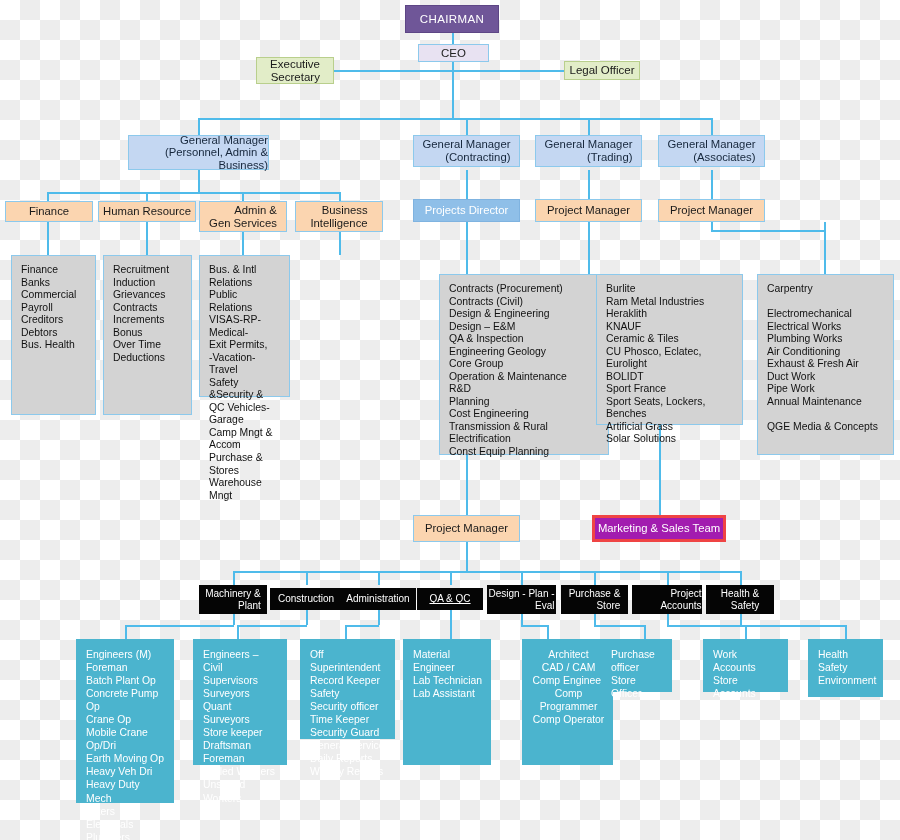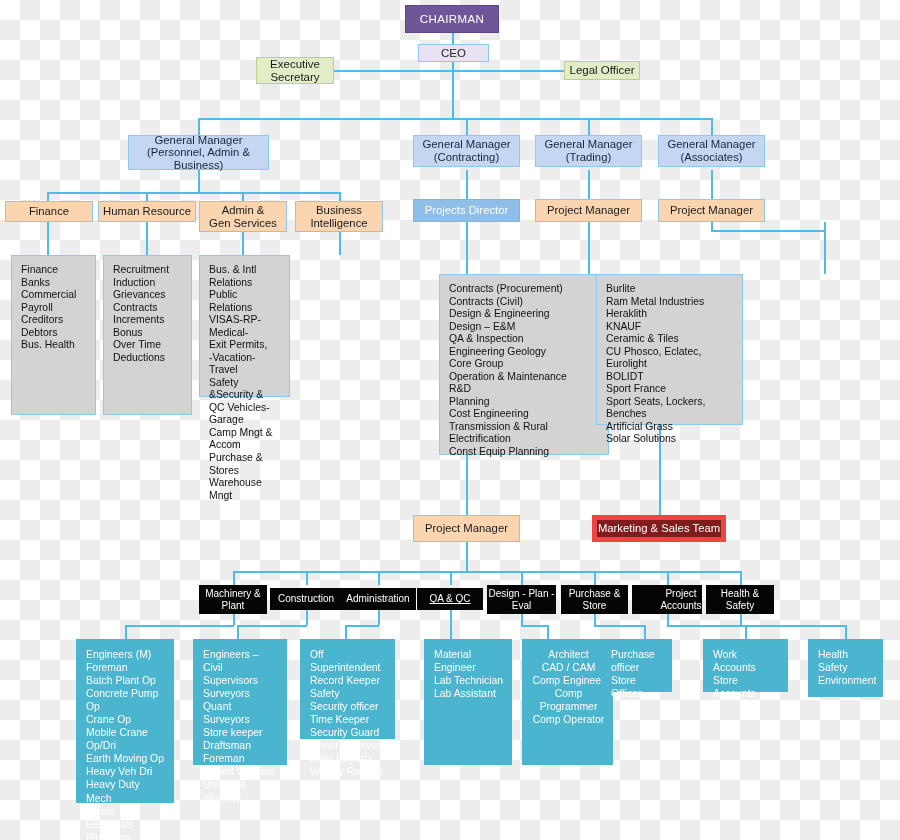--- a/index.html
+++ b/index.html
@@ -17,21 +17,21 @@
       linear-gradient(45deg,#ededed 25%,transparent 25%,transparent 75%,#ededed 75%);
     background-size:40px 40px;
     background-position:0 0,20px 20px;
     background-color:#ffffff;
   }
   #stage{position:absolute;left:0;top:0;width:900px;height:840px;}
   .node{
     position:absolute;
     box-sizing:border-box;
     display:flex;align-items:center;justify-content:center;
-    text-align:center;
+    text-align:right;
     line-height:1.12;
     white-space:pre-line;
     z-index:5;
   }
   .list{
     position:absolute;
     box-sizing:border-box;
     white-space:pre-line;
     z-index:5;
     line-height:1.205;
@@ -68,21 +68,21 @@
   }
   .greybox{
     background:#D3D3D3;border:1px solid #8CC9EC;color:#111;
     font-size:10.4px;padding:8px 9px 6px 9px;
   }
   .greyplain{
     background:#D3D3D3;border:1px solid #cfcfcf;color:#111;
     font-size:10.4px;padding:8px 9px 6px 9px;
   }
   .dark{
-    background:#7f1d1d;border:5px solid #ef4444;color:#ffffff;
+    background:#a21caf;border:3px solid #ef4444;color:#ffffff;
     font-size:11.3px;
   }
   .black{
     background:#050505;color:#ffffff;border:1px solid #050505;
     font-size:10px;
   }
   .teal{
     background:#4BB4CE;color:#ffffff;border:0;
     font-size:10.4px;padding:9px 8px 8px 10px;
     line-height:1.255;
@@ -249,20 +249,32 @@
 Ram Metal Industries
 Heraklith
 KNAUF
 Ceramic &amp; Tiles
 CU Phosco, Eclatec, Eurolight
 BOLIDT
 Sport France
 Sport Seats, Lockers, Benches
 Artificial Grass
 Solar Solutions</div>
+  <div class="list greybox" style="left:757px;top:274px;width:137px;height:181px;">Carpentry
+
+Electromechanical
+    Electrical Works
+    Plumbing Works
+    Air Conditioning
+    Exhaust &amp; Fresh Air
+    Duct Work
+    Pipe Work
+    Annual Maintenance
+
+QGE Media &amp; Concepts</div>
 
   <div class="node orange" style="left:413px;top:515px;width:107px;height:27px;">Project Manager</div>
   <div class="node dark" style="left:592px;top:515px;width:134px;height:27px;">Marketing &amp; Sales Team</div>
 
   <div class="node black" style="left:199px;top:585px;width:68px;height:29px;">Machinery &amp;
 Plant</div>
   <div class="node black" style="left:270px;top:588px;width:72px;height:22px;">Construction</div>
   <div class="node black" style="left:340px;top:588px;width:76px;height:22px;">Administration</div>
   <div class="node black" style="left:417px;top:588px;width:66px;height:22px;text-decoration:underline;">QA &amp; QC</div>
   <div class="node black" style="left:487px;top:585px;width:69px;height:29px;">Design - Plan -
@@ -297,21 +309,21 @@
 Unskilled Workers</div>
   <div class="list teal" style="left:300px;top:639px;width:95px;height:100px;">Off Superintendent
 Record Keeper
 Safety
 Security officer
 Time Keeper
 Security Guard
 General Service
 Daily Reports
 Weekly Reports</div>
-  <div class="list teal" style="left:403px;top:639px;width:88px;height:126px;margin-left:21px;">Material Engineer
+  <div class="list teal" style="left:403px;top:639px;width:88px;height:126px;">Material Engineer
 Lab Technician
 Lab Assistant</div>
   <div class="list teal" style="left:522px;top:639px;width:91px;height:126px;text-align:center;">Architect
 CAD / CAM
 Comp Engineer
 Comp Programmer
 Comp Operator</div>
   <div class="list teal" style="left:601px;top:639px;width:71px;height:53px;">Purchase officer
 Store Officer</div>
   <div class="list teal" style="left:703px;top:639px;width:85px;height:53px;">Work Accounts

